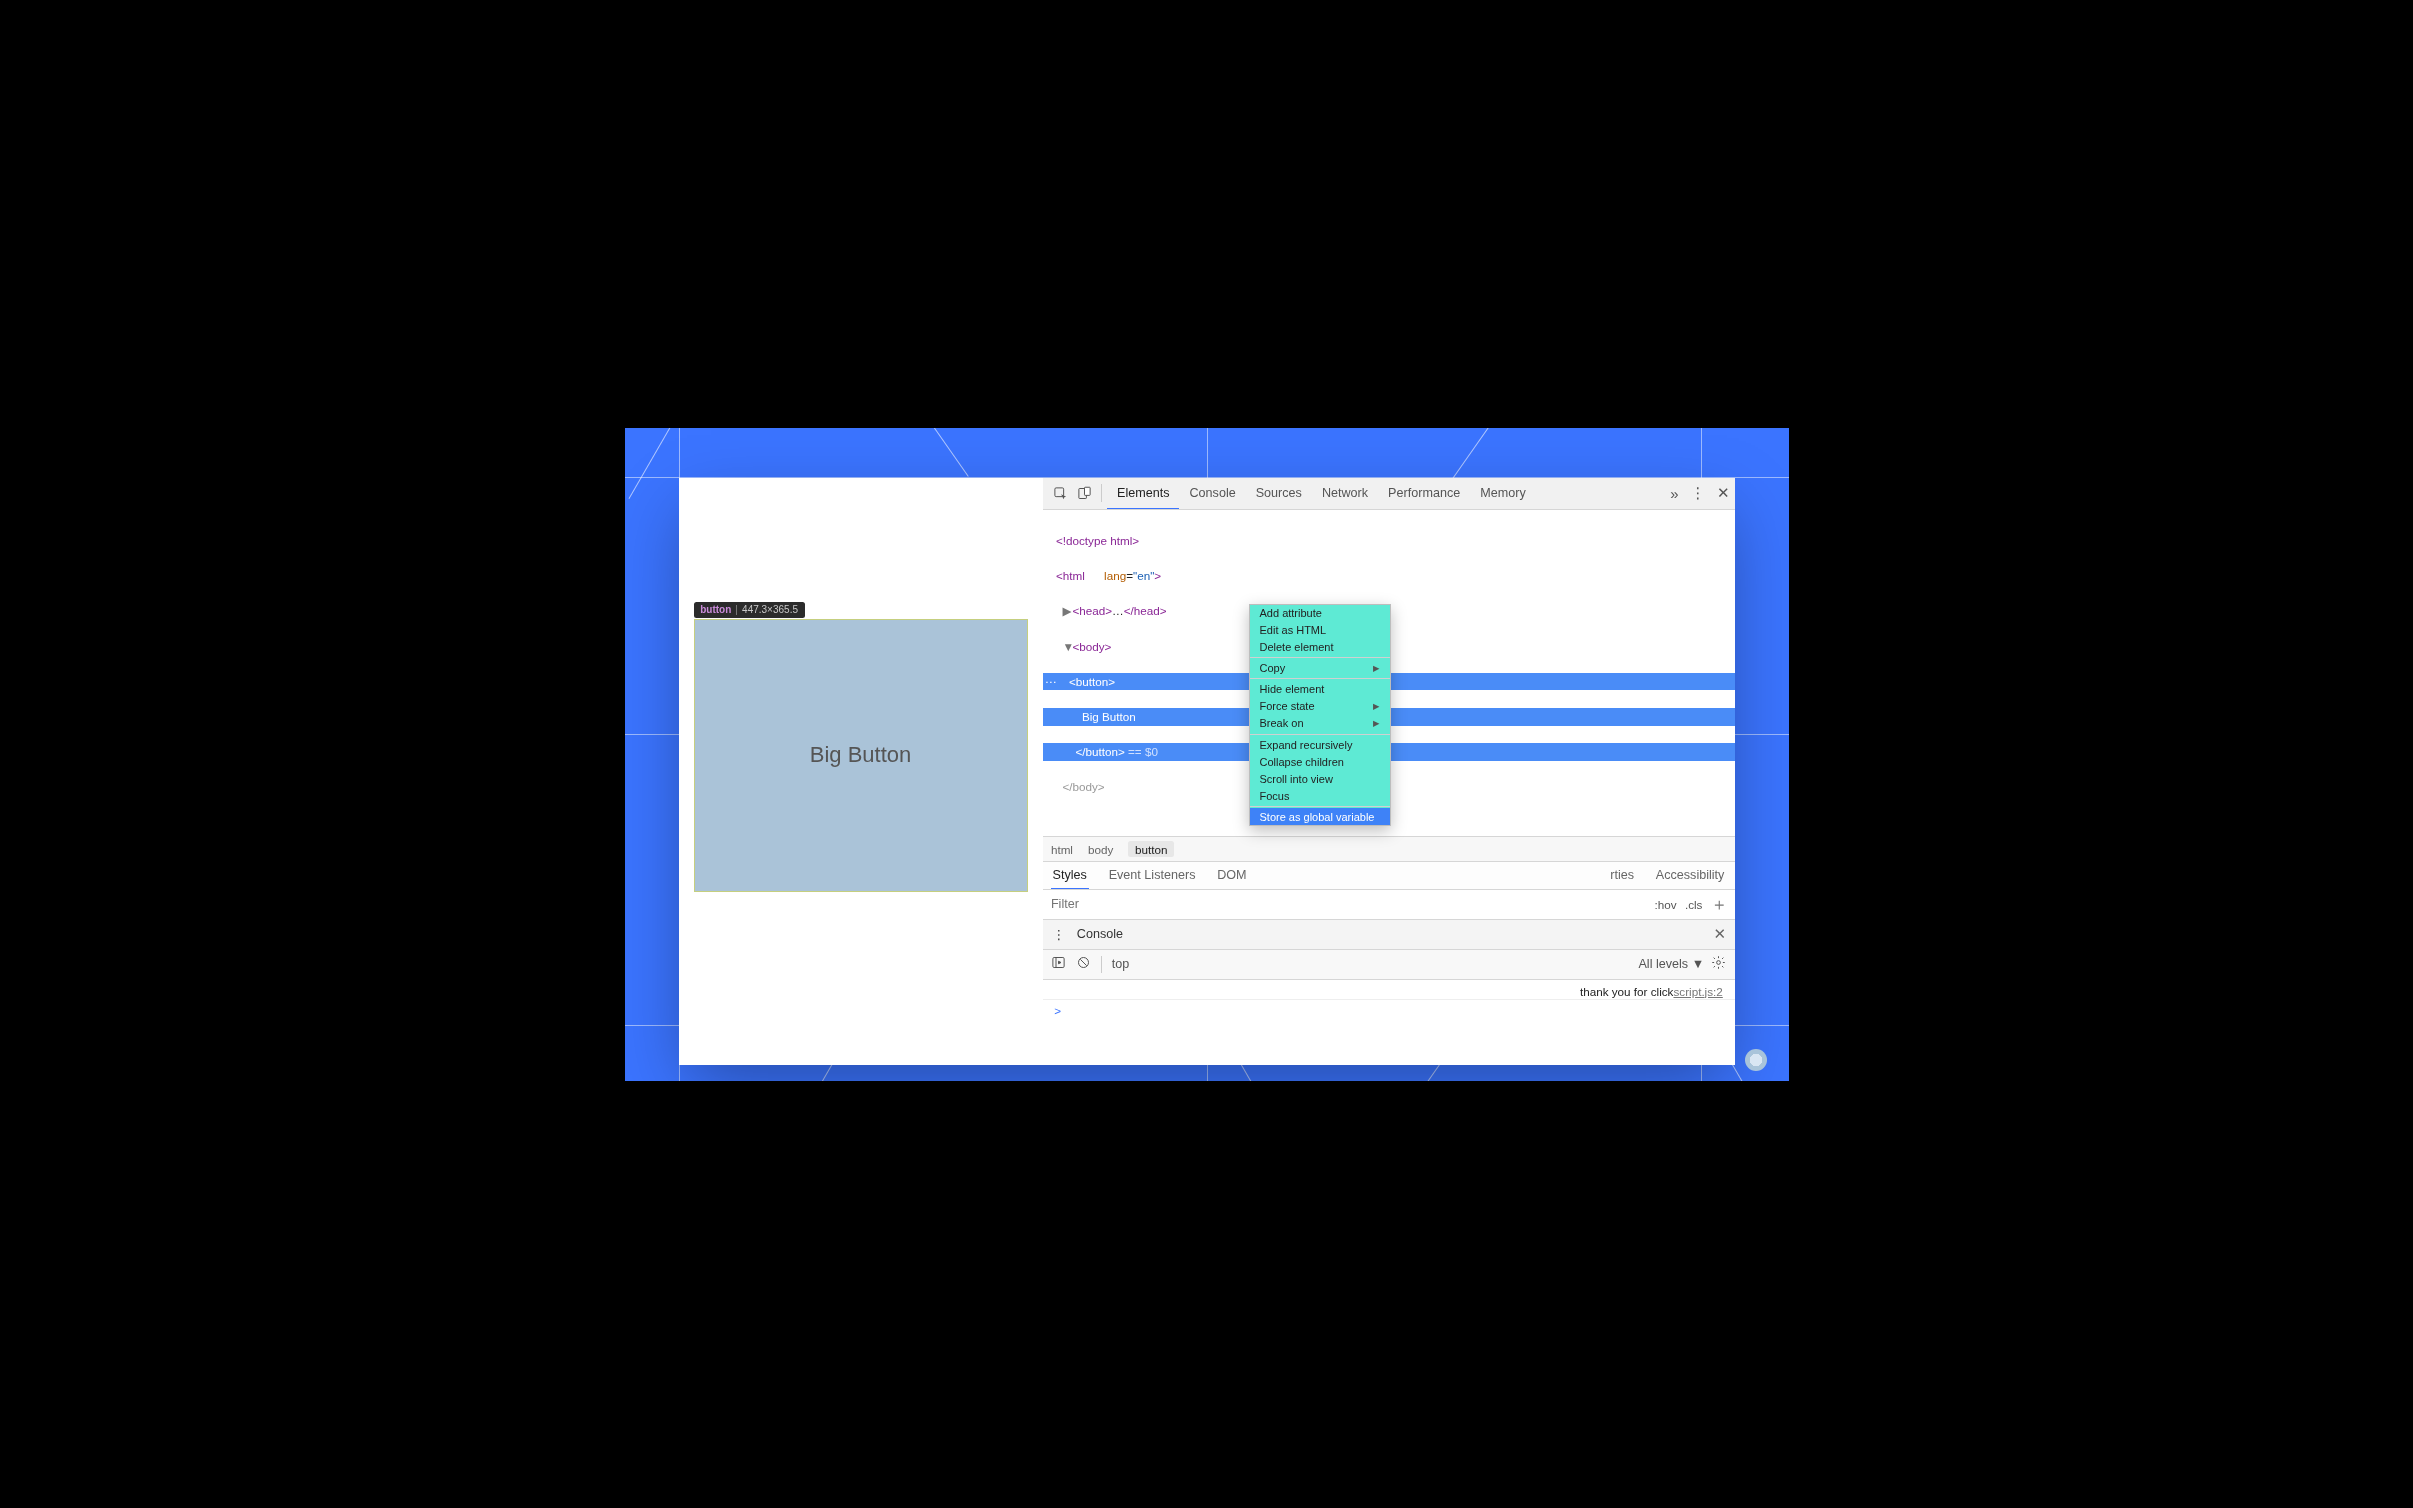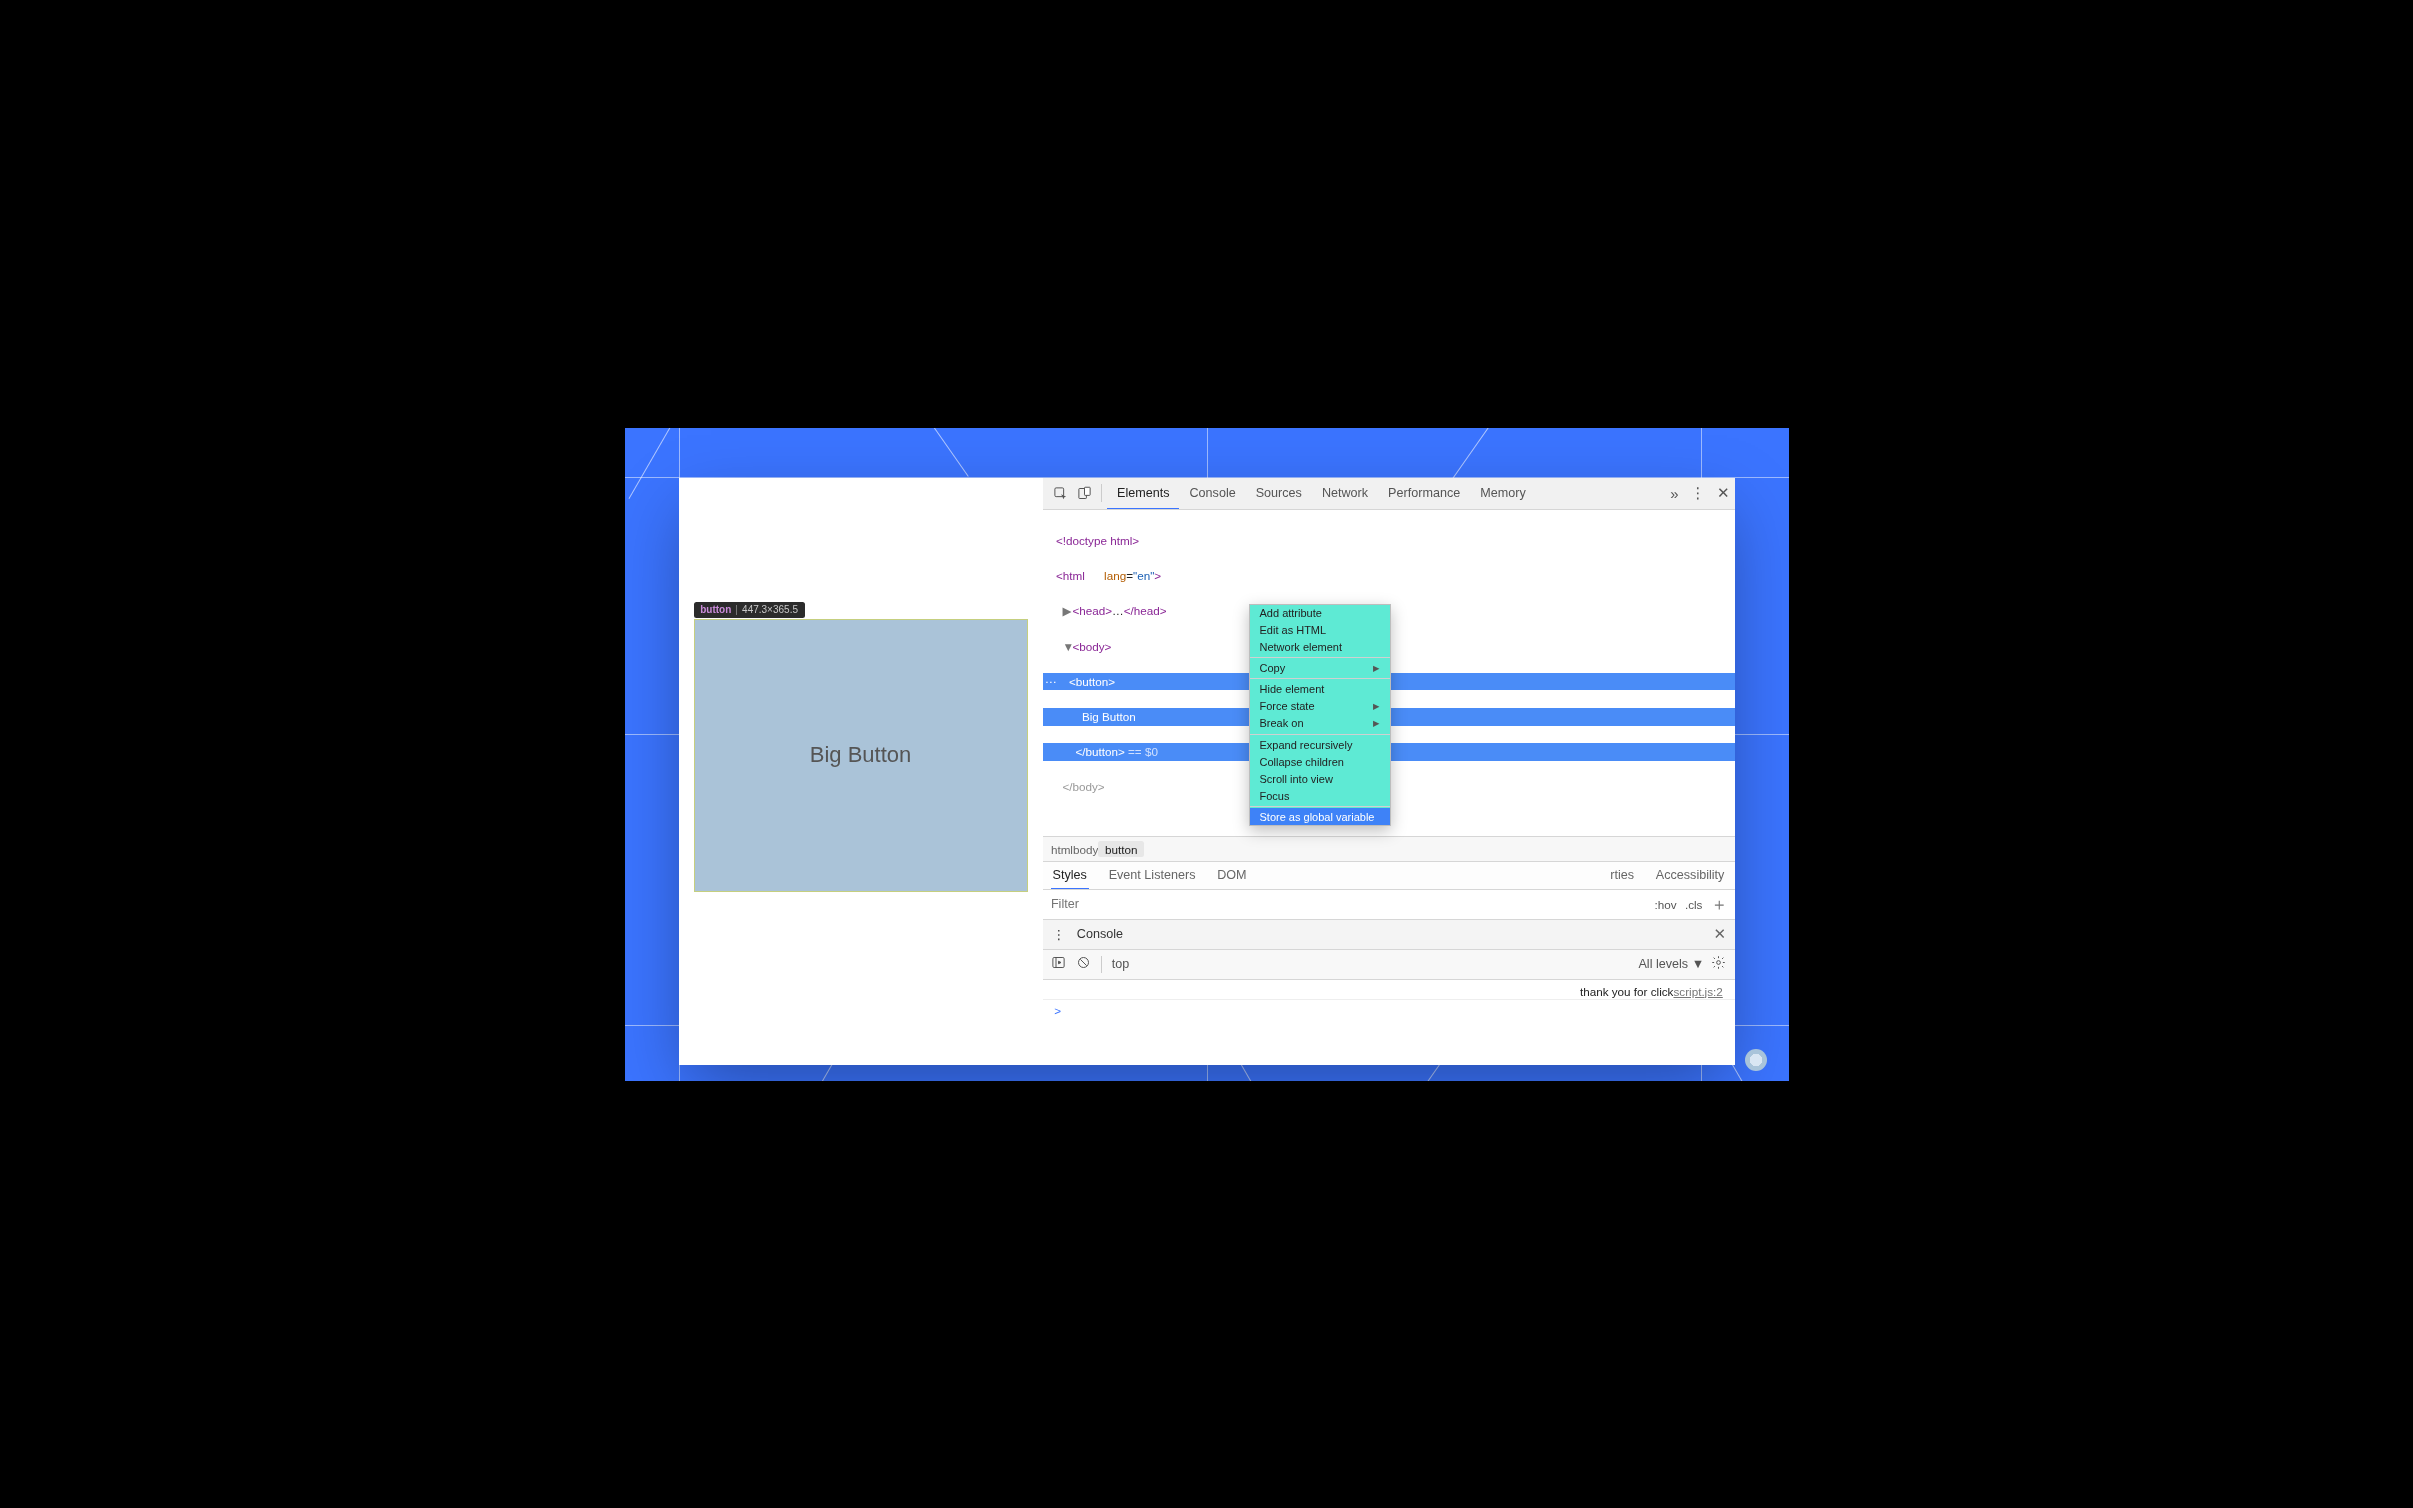--- a/index.html
+++ b/index.html
@@ -69,21 +69,21 @@
 .dom .attr { color:#b35c00;padding-left:16px; }
 .dom .val  { color:#1a5fb4; }
 .dom .caret { color:#777; display:inline-block; width:10px; }
 .dom .selrow { background:#4a8cf7; color:#fff; padding:0 13.4px; position:relative; }
 .dom .selrow .tagc, .dom .selrow .eq { color:#fff; }
 .dom .selrow .hint { color:#cfe0ff; }
 .dom .ellipsis { position:absolute; left:2.5px; color:#fff; }
 
 .crumbs {
   border-top:0.8px solid #d6d6d6; height:25px; background:#f7f7f7;
-  display:flex; align-items:center; padding:0 8.4px; font-size:11.7px; color:#666; 
+  display:flex; align-items:center; padding:0 8.4px; font-size:11.7px; color:#666; gap:15px;
 }
 .crumbs .active { color:#222; background:#e7e7e7; padding:1.7px 6.7px; border-radius:2.5px; }
 
 .subtabs {
   height:28.5px; border-top:0.8px solid #d6d6d6; border-bottom:0.8px solid #d6d6d6;
   display:flex; align-items:center; padding:0 8.4px; gap:18.4px; font-size:12.6px; color:#666; background:#fdfdfd;
 }
 .subtabs .tab { padding:0 1.7px; height:100%; display:flex; align-items:center; cursor:pointer; }
 .subtabs .tab.active { color:#222; border-bottom:1.7px solid #3b74ff; margin-bottom:-0.8px; }
 
@@ -290,21 +290,21 @@
       </div>
 
       <div class="ctxmenu" id="ctxmenu">
           <div class="item">
             <span>Add attribute</span>
           </div>
           <div class="item">
             <span>Edit as HTML</span>
           </div>
           <div class="item">
-            <span>Network element</span>
+            <span>Delete element</span>
           </div>
           <div class="divider"></div>
           <div class="item">
             <span>Copy</span>
             <span class="arrow">▶</span>
           </div>
           <div class="divider"></div>
           <div class="item">
             <span>Hide element</span>
           </div>

